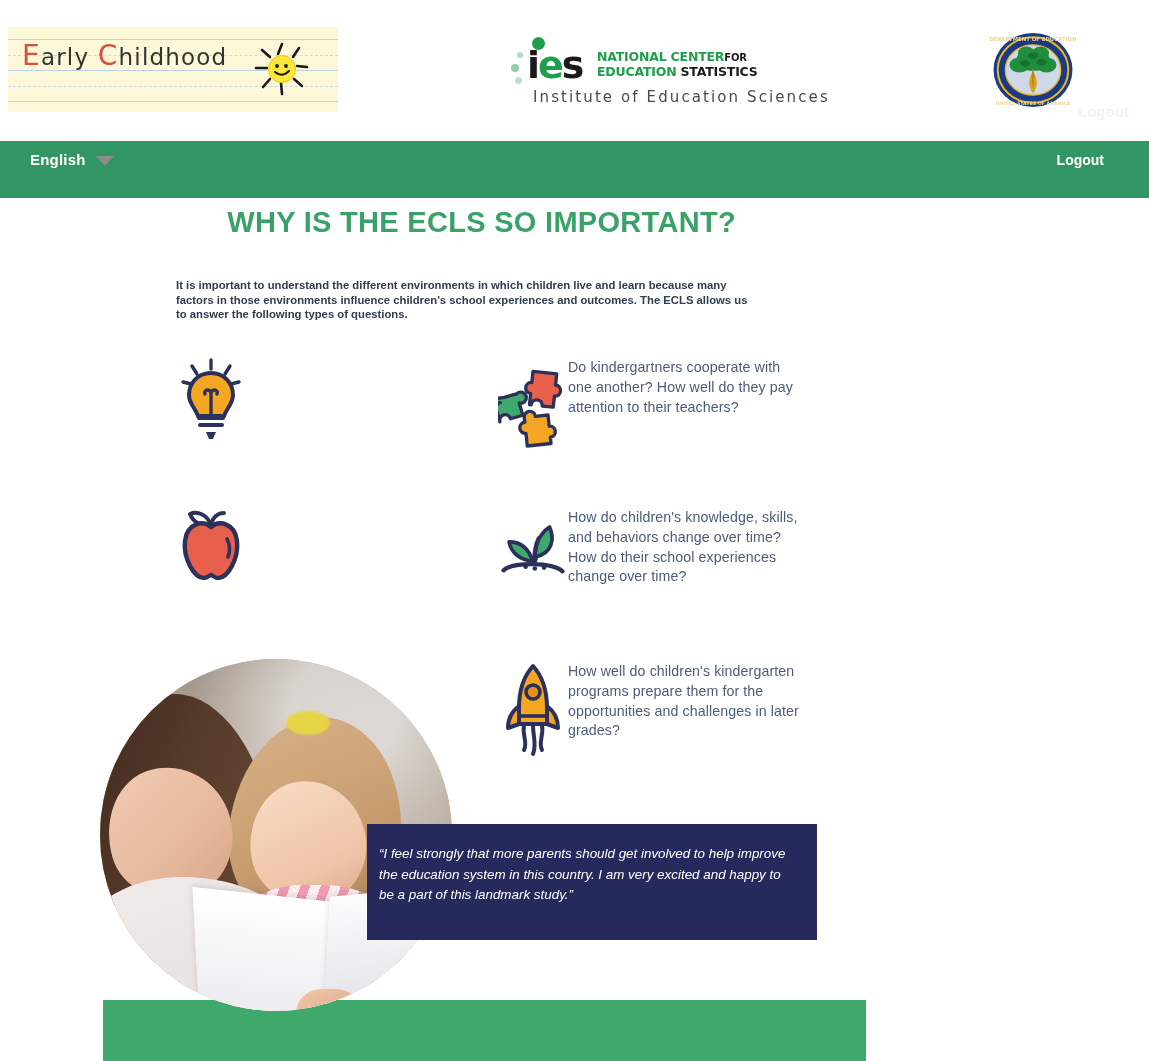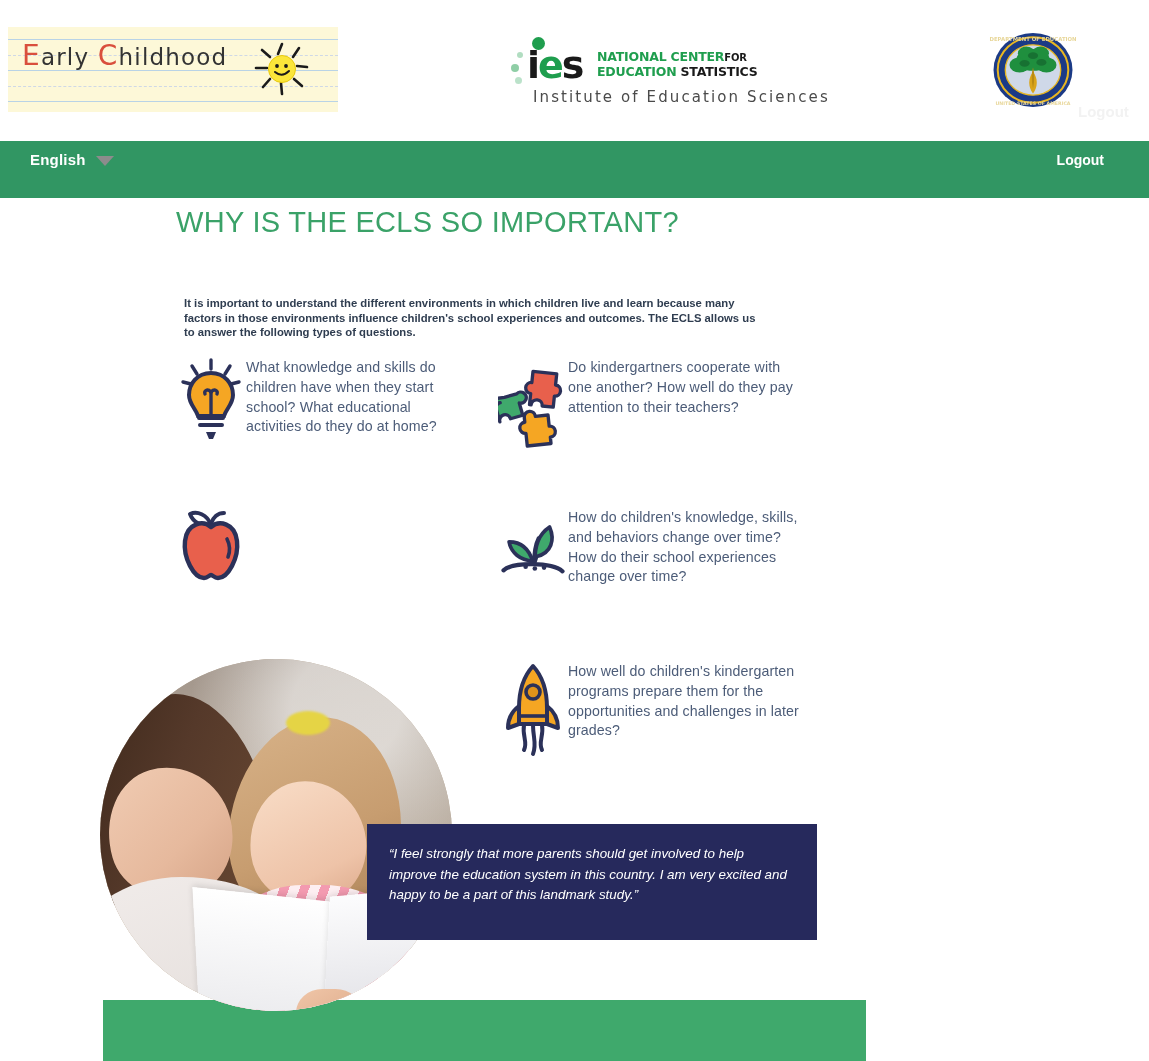--- a/index.html
+++ b/index.html
@@ -162,35 +162,35 @@
   .main {
     position: absolute;
     left: 0; top: 180px;
     width: 1149px;
   }
   .page-title {
     position: absolute;
     left: 176px; top: 6px;
     width: 560px;
     font-size: 29px;
-    font-weight: normal;
+    font-weight: bold;
     line-height: 35px;
     letter-spacing: 0.3px;
     color: #3aa268;
     text-transform: uppercase;
+    text-align: right;
   }
   .intro {
     position: absolute;
-    left: 176px; top: 105px;
+    left: 176px; top: 87px;
     width: 572px;
     font-size: 11.3px;
     font-weight: bold;
     line-height: 14.4px;
     color: #2f3d50;
-    margin-left: 8px;
   }
 
   
   .q-item {
     position: absolute;
     display: flex;
     align-items: flex-start;
   }
   .q-icon {
     flex: 0 0 auto;
@@ -314,21 +314,21 @@
     width: 66px; height: 40px;
     background: linear-gradient(150deg, #f0c6a8 0%, #dba888 100%);
     border-radius: 40% 40% 46% 46% / 60% 60% 40% 40%;
   }
 
   .quote-card {
     position: absolute;
     left: 367px; top: 824px;
     width: 450px; height: 116px;
     background: #26295c;
-    padding: 20px 24px 0 22px;
+    padding: 20px 24px 0 12px;
     box-sizing: border-box;
   }
   .quote-text {
     font-size: 13.4px;
     font-style: italic;
     line-height: 20.5px;
     color: #ffffff;
   }
   .quote-attr {
     margin-top: 11px;
@@ -435,21 +435,20 @@
           <line x1="59" y1="24" x2="51" y2="26"></line>
         </g>
         <path d="M31 15 C17 15 9 26 9 37 C9 46 16 51 18 58 L44 58 C46 51 53 46 53 37 C53 26 45 15 31 15 Z" fill="#f5a623" stroke="#2b3159" stroke-width="4"></path>
         <path d="M19 60 L43 60 M20 67 L42 67" stroke="#2b3159" stroke-width="4" stroke-linecap="round"></path>
         <path d="M26 74 L36 74 L33 81 L29 81 Z" fill="#2b3159"></path>
         <path d="M31 58 L31 34" stroke="#2b3159" stroke-width="3.4"></path>
         <path d="M31 34 C27 30 24 33 25 36" fill="none" stroke="#2b3159" stroke-width="3.4" stroke-linecap="round"></path>
         <path d="M31 34 C35 30 38 33 37 36" fill="none" stroke="#2b3159" stroke-width="3.4" stroke-linecap="round"></path>
       </svg>
     </div>
-    <div class="q-text">What knowledge and skills do children have when they start school? What educational activities do they do at home?</div>
   </div>
 
   <div class="q-item" id="q2">
     <div class="q-icon">
       <svg width="88" height="100" viewBox="0 0 88 100">
         <g transform="translate(2,30) rotate(-16)">
           <path d="M4 8 h16 a7 7 0 1 1 0 12 h0 v16 h-16 a7 7 0 0 0 -7 -7 a7 7 0 0 0 -7 7 v-16 a7 7 0 0 1 7 -7 a7 7 0 0 1 -7 -7 z" fill="#3fa96c" stroke="#2b3159" stroke-width="4.2" stroke-linejoin="round"></path>
         </g>
         <g transform="translate(44,4) rotate(6)">
           <path d="M0 0 h30 v14 a7 7 0 0 1 0 14 v14 h-14 a7 7 0 0 0 -7 -7 a7 7 0 0 0 -7 7 h-2 v-14 a7 7 0 0 1 -7 -7 a7 7 0 0 1 7 -7 z" fill="#e8604c" stroke="#2b3159" stroke-width="4.2" stroke-linejoin="round"></path>

